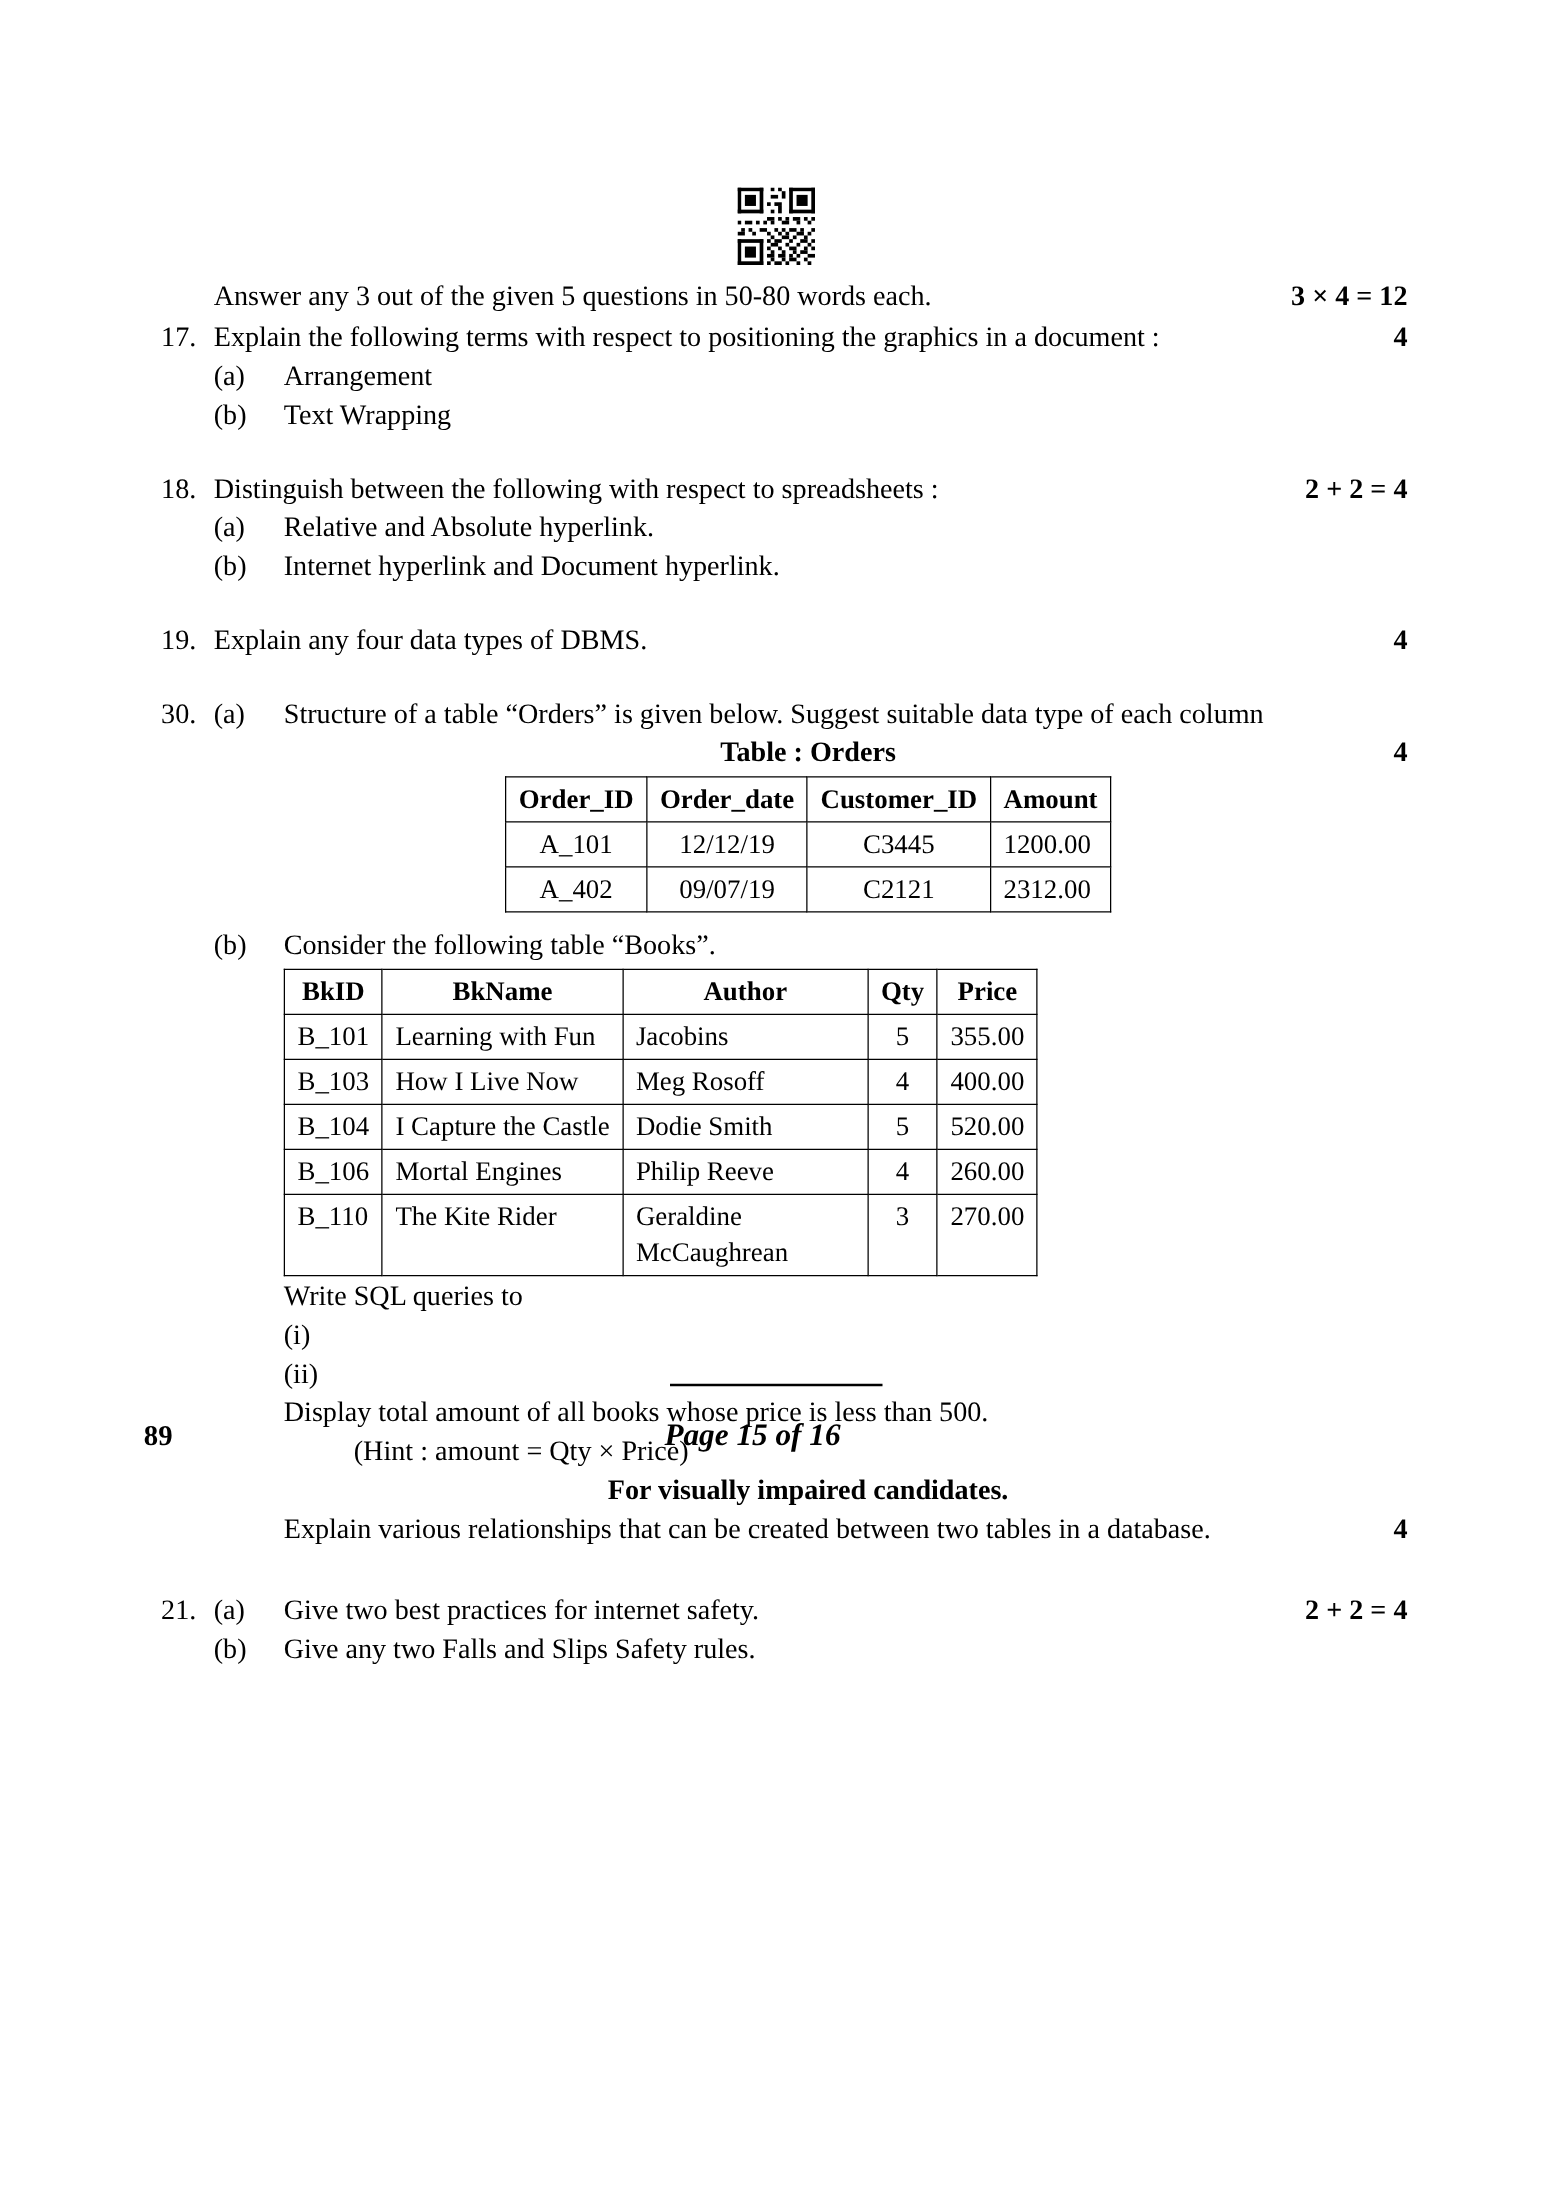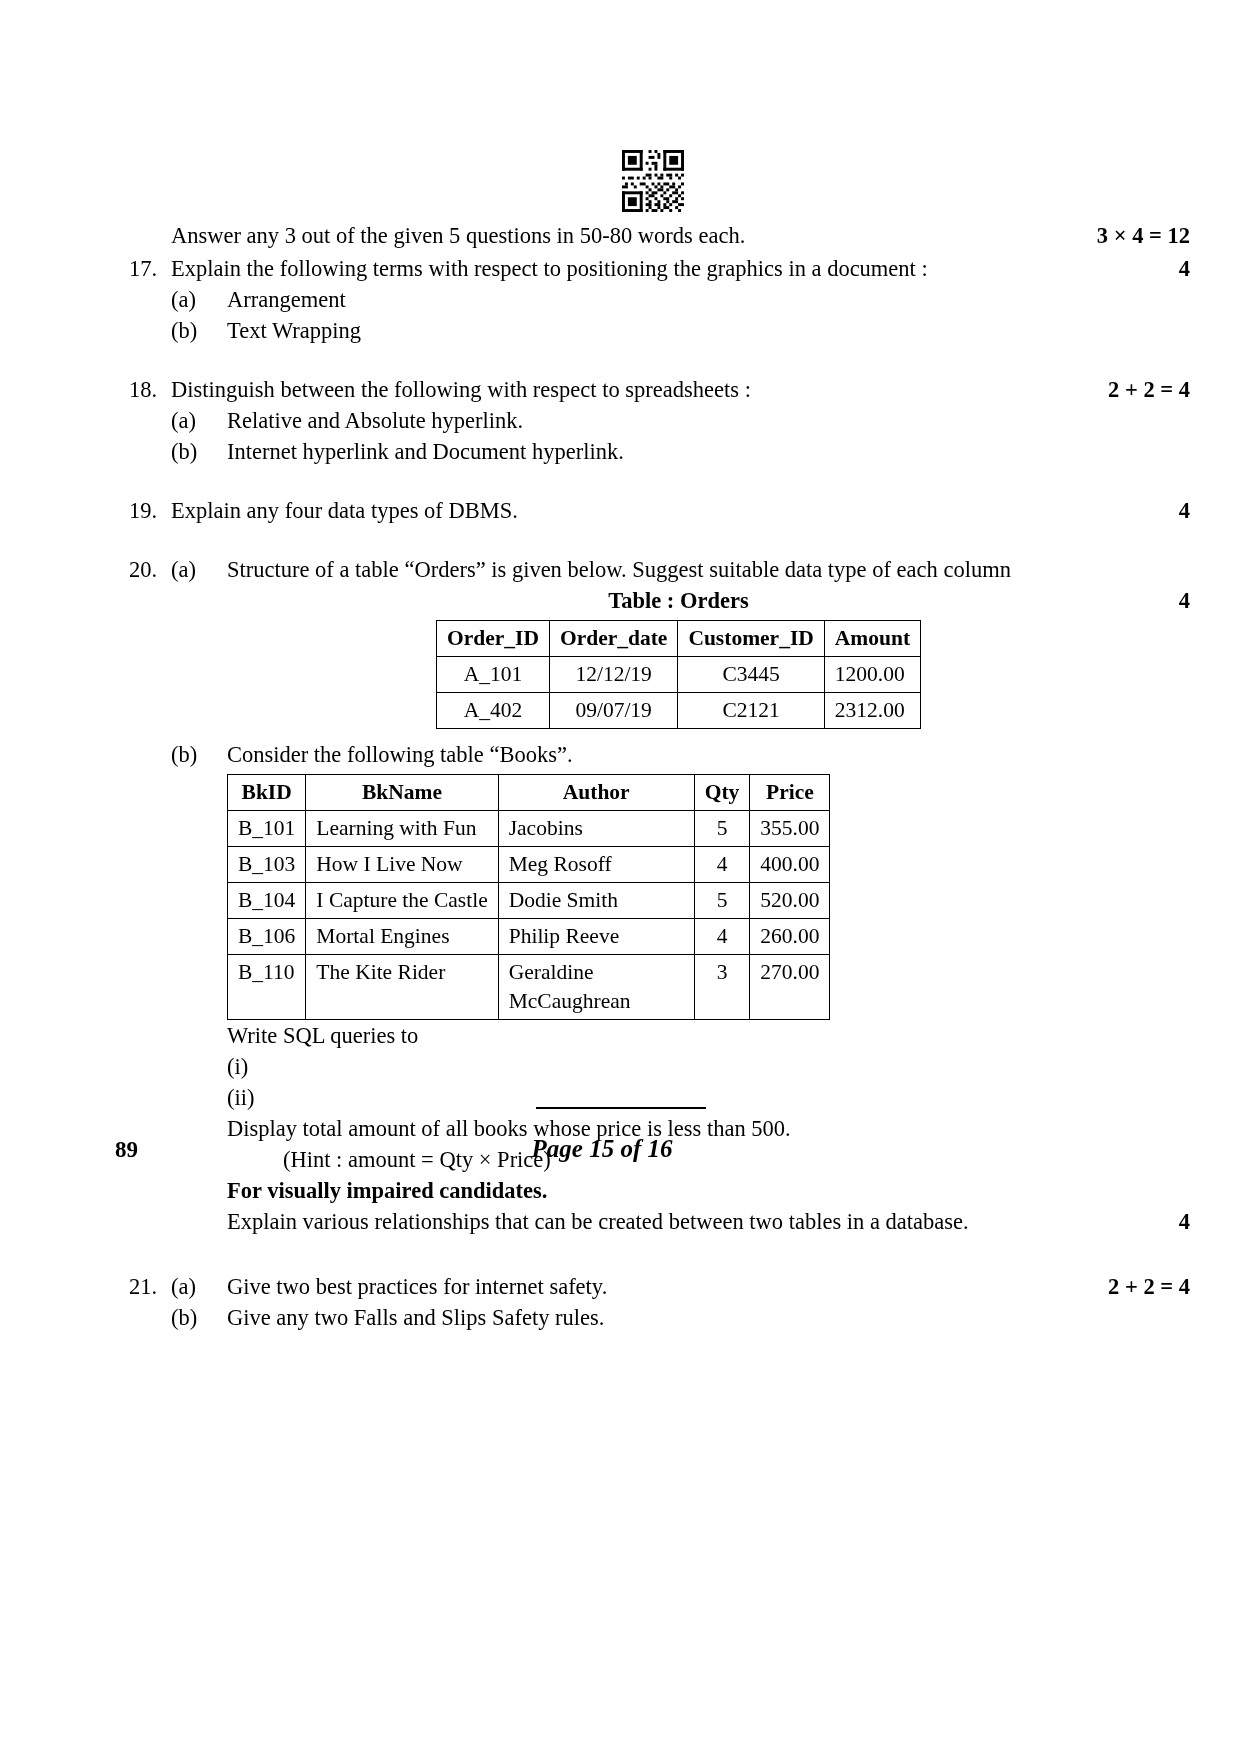--- a/index.html
+++ b/index.html
@@ -12,21 +12,21 @@
     height: 1755px;
     font-family: "Liberation Serif", serif;
     color: #000000;
     position: relative;
   }
   .page {
     position: relative;
     width: 1241px;
     height: 1235px;
     box-sizing: border-box;
-    padding: 150px 51px 40px 115px;
+    padding: 150px 115px 40px 115px;
   }
   .qr-wrap {
     text-align: center;
     margin-bottom: 4px;
   }
   .qr {
     display: inline-block;
     width: 62px;
     height: 62px;
     image-rendering: pixelated;
@@ -100,21 +100,21 @@
     text-align: center;
     margin-bottom: 4px;
   }
   .orders-table-holder {
     display: flex;
     justify-content: center;
   }
   .books-holder {
     margin-top: 4px;
   }
-  .bold { font-weight: bold; }
+  .bold { font-weight: bold; text-align: center; }
   .hintline { padding-left: 56px; }
   .footer {
     position: absolute;
     left: 115px;
     right: 115px;
     bottom: 72px;
   }
   .rule {
     width: 170px;
     height: 2.5px;
@@ -287,21 +287,21 @@
 
   <div class="row">
     <div class="num">19.</div>
     <div class="body-col">Explain any four data types of DBMS.</div>
     <div class="marks">4</div>
   </div>
 
   <div class="gap-md"></div>
 
   <div class="row">
-    <div class="num">20.</div>
+    <div class="num">30.</div>
     <div class="sub">(a)</div>
     <div class="body-col just">Structure of a table “Orders” is given below. Suggest suitable data type of each column</div>
     <div class="marks"></div>
   </div>
 
   <div class="row">
     <div class="num"></div>
     <div class="sub"></div>
     <div class="body-col">
       <div class="table-caption">Table : Orders</div>

